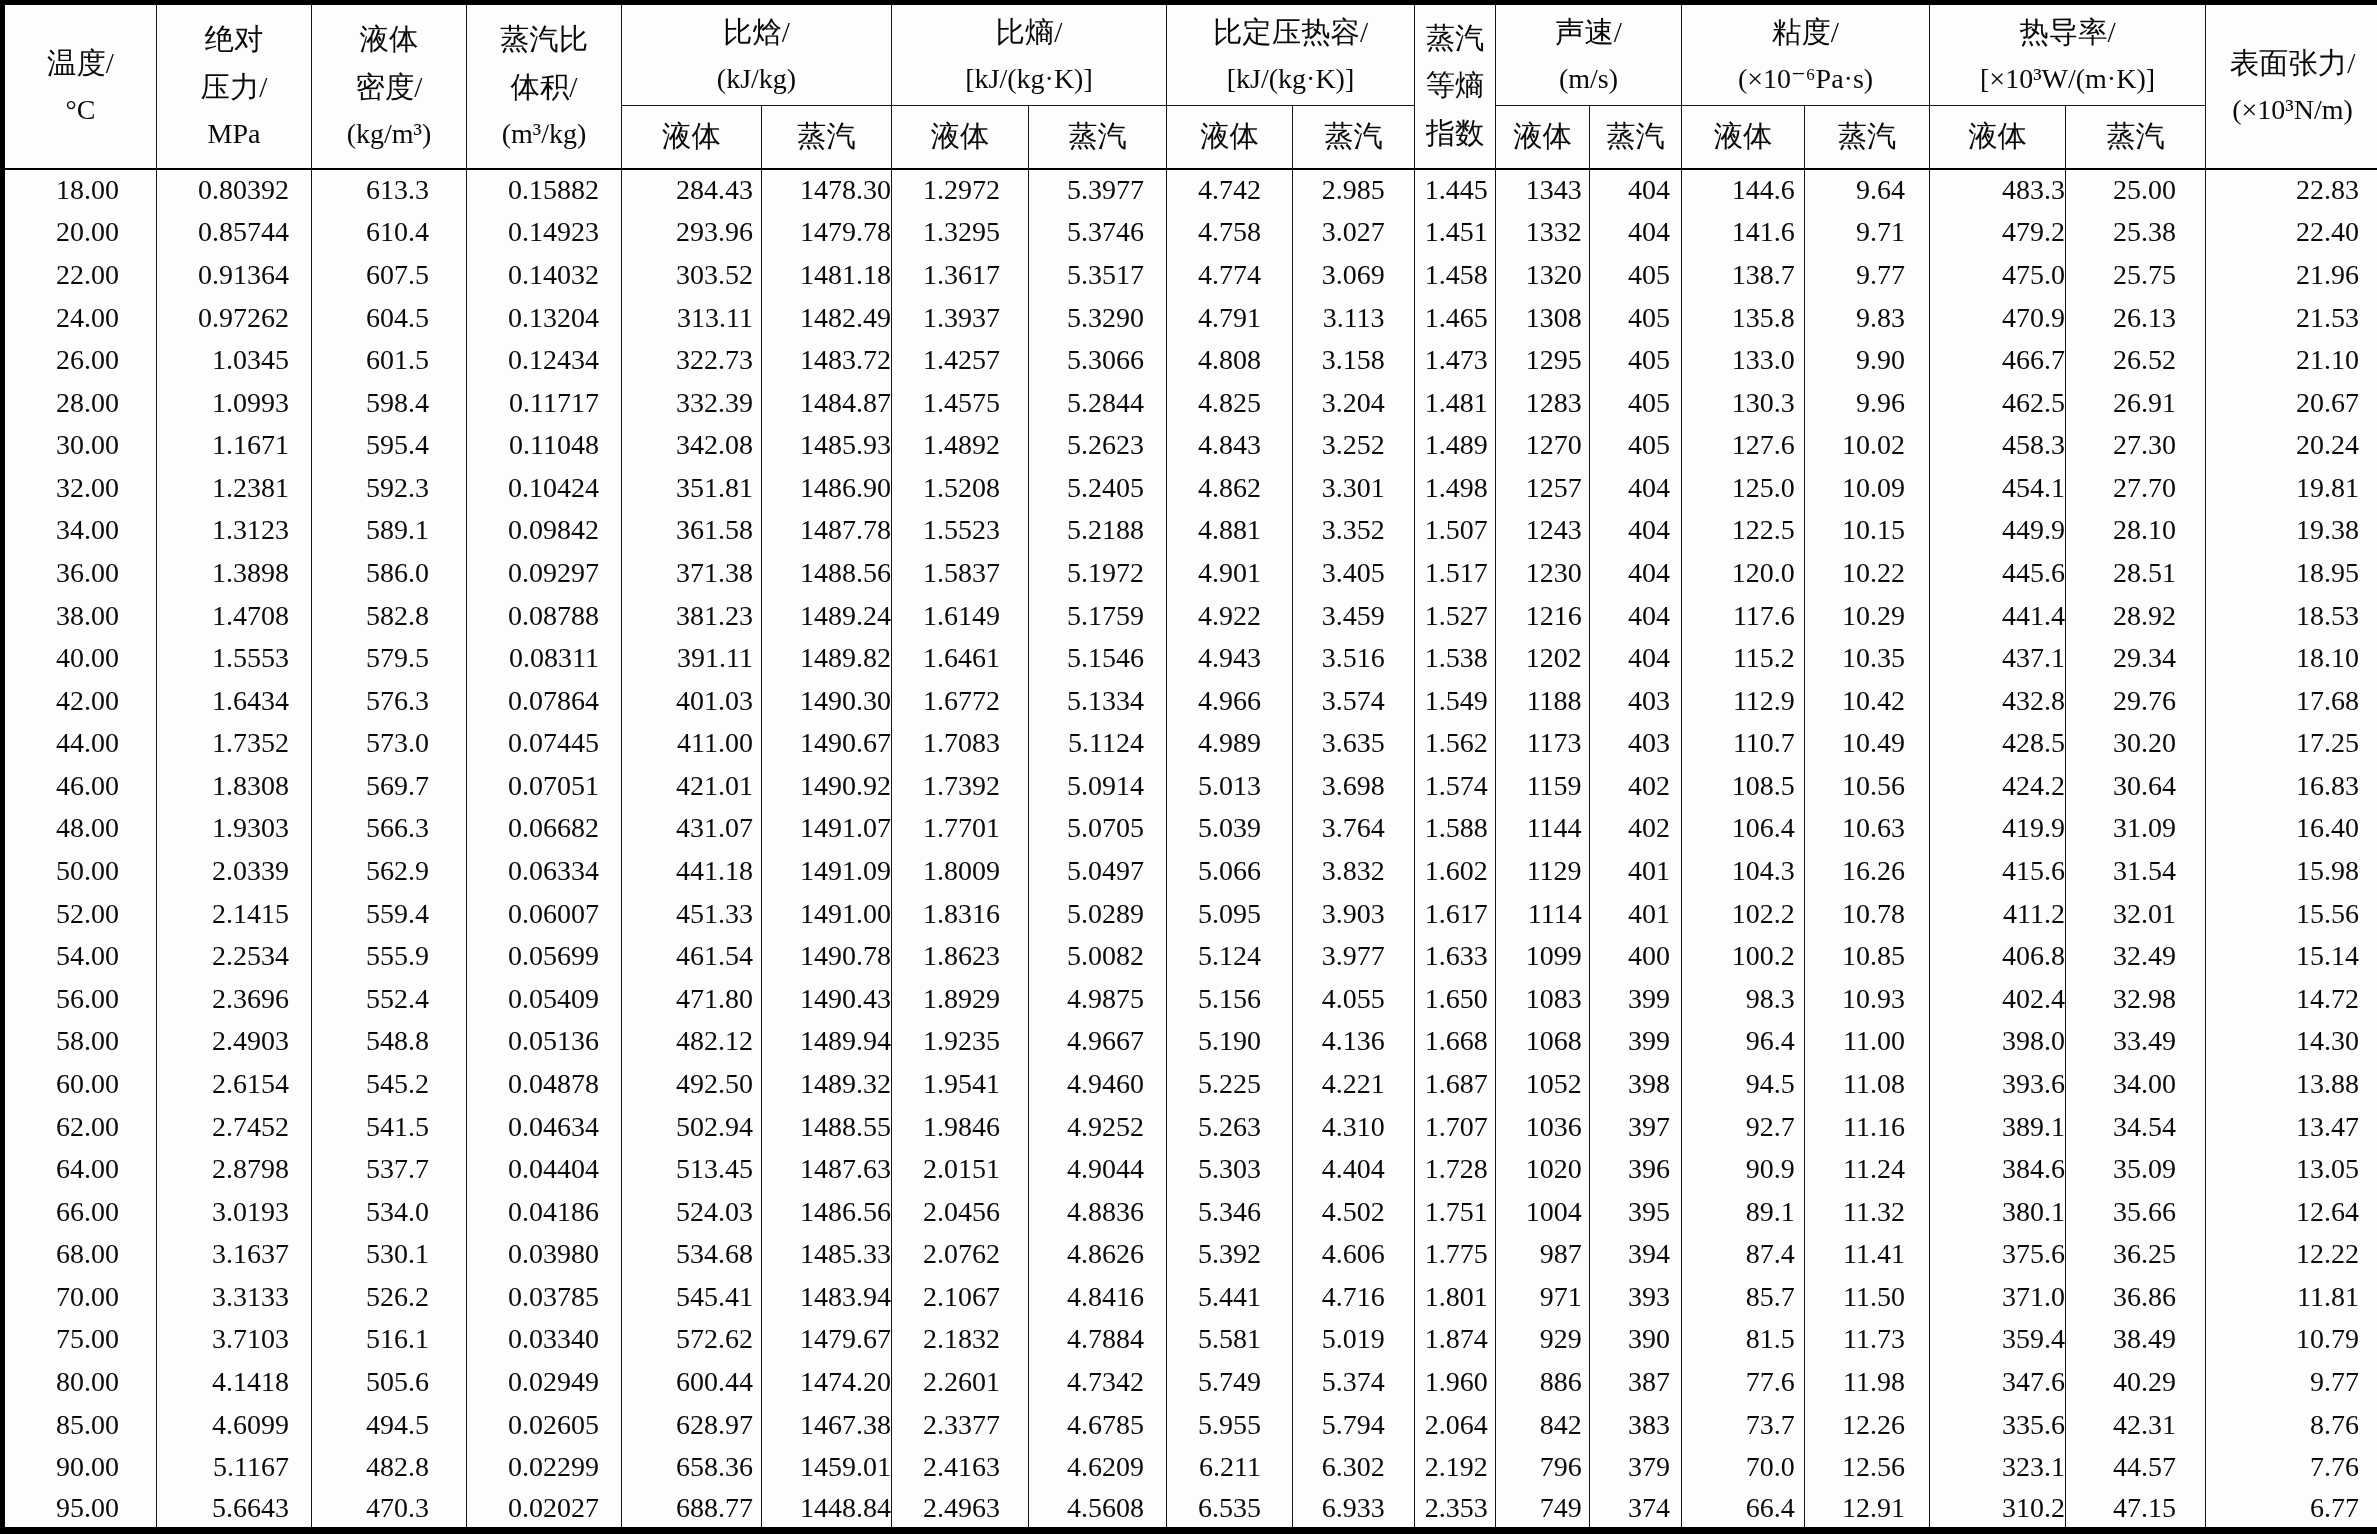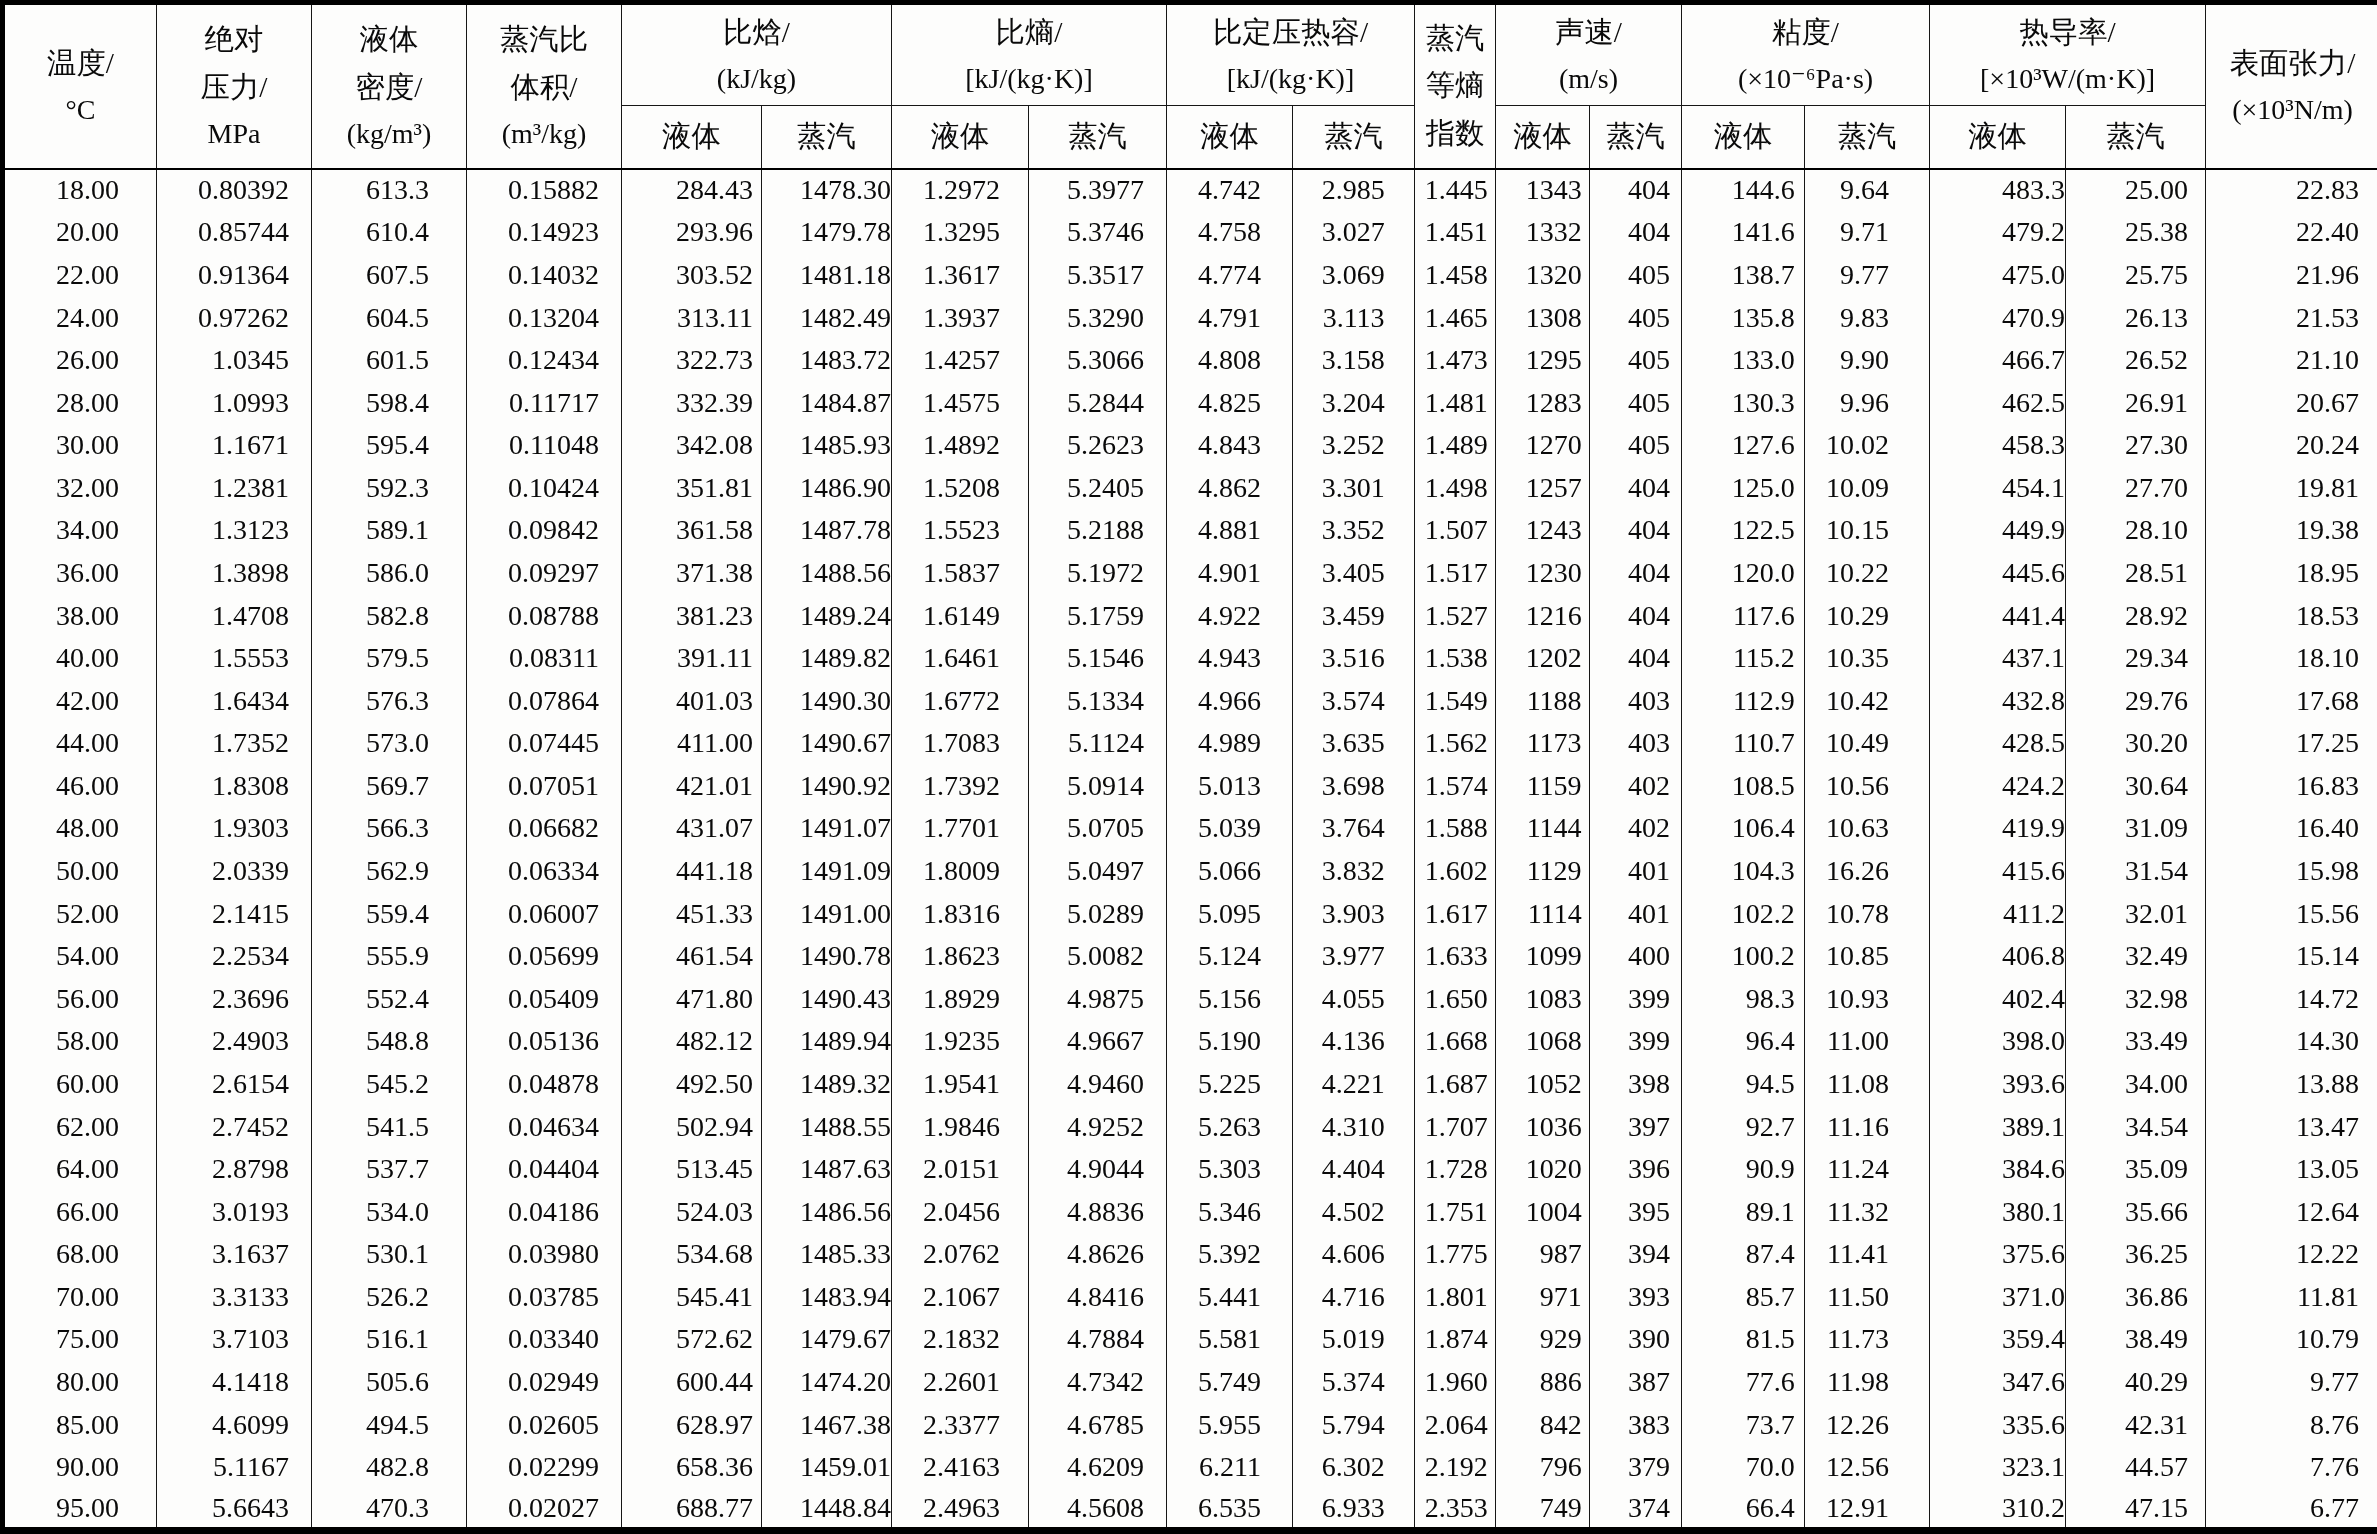--- a/index.html
+++ b/index.html
@@ -53,23 +53,23 @@
   tbody td:nth-child(5){padding-right:8px}
   tbody td:nth-child(6){}
   tbody td:nth-child(7){padding-right:28px}
   tbody td:nth-child(8){padding-right:22px}
   tbody td:nth-child(9){padding-right:31px}
   tbody td:nth-child(10){padding-right:29.4px}
   tbody td:nth-child(11){padding-right:7.4px}
   tbody td:nth-child(12){padding-right:7.4px}
   tbody td:nth-child(13){padding-right:11px}
   tbody td:nth-child(14){padding-right:9.2px}
-  tbody td:nth-child(15){padding-right:40px}
+  tbody td:nth-child(15){padding-right:24px}
   tbody td:nth-child(16){}
-  tbody td:nth-child(17){padding-right:17px}
+  tbody td:nth-child(17){padding-right:29px}
   tbody td:nth-child(18){padding-right:20px}
 </style>
 </head>
 <body>
 
 <div class="page">
   <table class="props">
     <colgroup>
       <col style="width:154px">
         <col style="width:155px">

